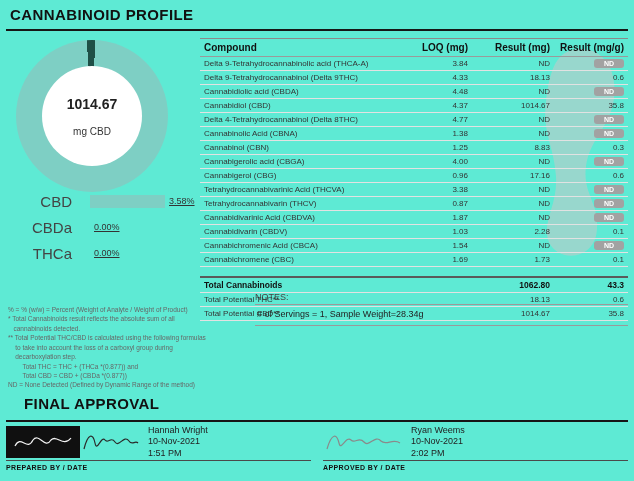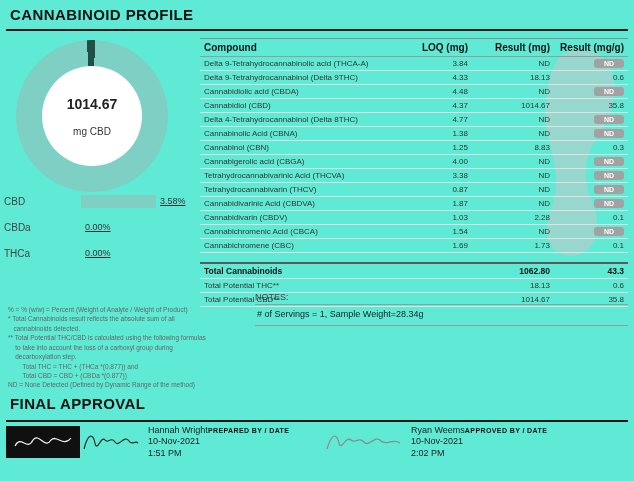--- a/index.html
+++ b/index.html
@@ -16,21 +16,21 @@
   .donut-wrap{position:absolute;left:16px;top:40px;width:152px;height:152px;}
   .donut{width:152px;height:152px;border-radius:50%;position:relative;background:#7ecfc4;}
   .donut-hole{position:absolute;inset:26px;background:#fff;border-radius:50%;
     display:flex;flex-direction:column;align-items:center;justify-content:center;}
   .donut-value{font-size:14px;font-weight:bold;color:#222;}
   .donut-label{font-size:10px;color:#333;margin-top:14px;}
 
   
   .bars{position:absolute;left:4px;top:194px;width:200px;}
   .bar-row{display:flex;align-items:center;height:14px;margin-bottom:12px;}
-  .bar-label{width:68px;text-align:left;font-size:10px;color:#444;padding-right:9px;white-space:nowrap;}
+  .bar-label{width:68px;text-align:right;font-size:15px;color:#444;padding-right:18px;white-space:nowrap;}
   .bar-fill{height:13px;background:#7ecfc4;display:inline-block;}
   .bar-value{font-size:9px;color:#333;margin-left:4px;text-decoration:underline;}
 
   
   .watermark{position:absolute;left:538px;top:46px;z-index:0;opacity:.55;}
 
   
   .table-wrap{position:absolute;left:200px;top:38px;width:428px;z-index:1;}
   table.ctable{width:428px;border-collapse:collapse;table-layout:fixed;}
   .ctable col.g1{width:214px;} .ctable col.g2{width:68px;}
@@ -50,25 +50,25 @@
   .notes{position:absolute;left:255px;top:292px;width:373px;}
   .notes-label{font-size:9px;color:#444;margin-bottom:2px;}
   .notes-line{border-top:1px solid #9a9a9a;}
   .notes-text{font-size:9px;color:#222;padding:4px 0 6px 2px;}
 
   
   .footnotes{position:absolute;left:8px;top:305px;width:252px;}
   .footnote-line{font-size:6.5px;line-height:1.45;color:#666;white-space:pre-wrap;}
 
   
-  .final-title{position:absolute;left:10px;top:395px;margin:0;font-size:15px;
+  .final-title{position:absolute;left:24px;top:395px;margin:0;font-size:15px;
     font-weight:bold;letter-spacing:.4px;color:#111;}
   .final-rule{top:420px;}
   .approval-row{position:absolute;left:6px;right:6px;top:424px;display:flex;gap:12px;}
-  .approval-block{flex:1;display:flex;flex-direction:row;}
+  .approval-block{flex:1;display:flex;flex-direction:column;}
   .sig-area{display:flex;align-items:center;height:36px;}
   .stamp-box{width:74px;height:32px;background:#101010;margin-right:2px;
     display:flex;align-items:center;justify-content:center;flex:0 0 auto;}
   .sig-svg{flex:0 0 auto;}
   .sig-text{font-size:9px;line-height:1.25;color:#222;margin-left:8px;}
   .sig-line{border-top:1px solid #4a4a4a;}
   .sig-caption{font-size:7px;font-weight:bold;letter-spacing:.4px;color:#111;padding-top:3px;}
 </style>
 </head>
 <body>
@@ -180,20 +180,26 @@
             <td class="cn"><span>0.3</span></td>
           </tr>
 
           <tr>
             <td class="c1">Cannabigerolic acid  (CBGA)</td>
             <td class="cn col-loq">4.00</td>
             <td class="cn">ND</td>
             <td class="cn"><span class="nd-badge">ND</span></td>
           </tr>
 
+          <tr>
+            <td class="c1">Cannabigerol  (CBG)</td>
+            <td class="cn col-loq">0.96</td>
+            <td class="cn">17.16</td>
+            <td class="cn"><span>0.6</span></td>
+          </tr>
 
           <tr>
             <td class="c1">Tetrahydrocannabivarinic Acid  (THCVA)</td>
             <td class="cn col-loq">3.38</td>
             <td class="cn">ND</td>
             <td class="cn"><span class="nd-badge">ND</span></td>
           </tr>
 
           <tr>
             <td class="c1">Tetrahydrocannabivarin  (THCV)</td>

